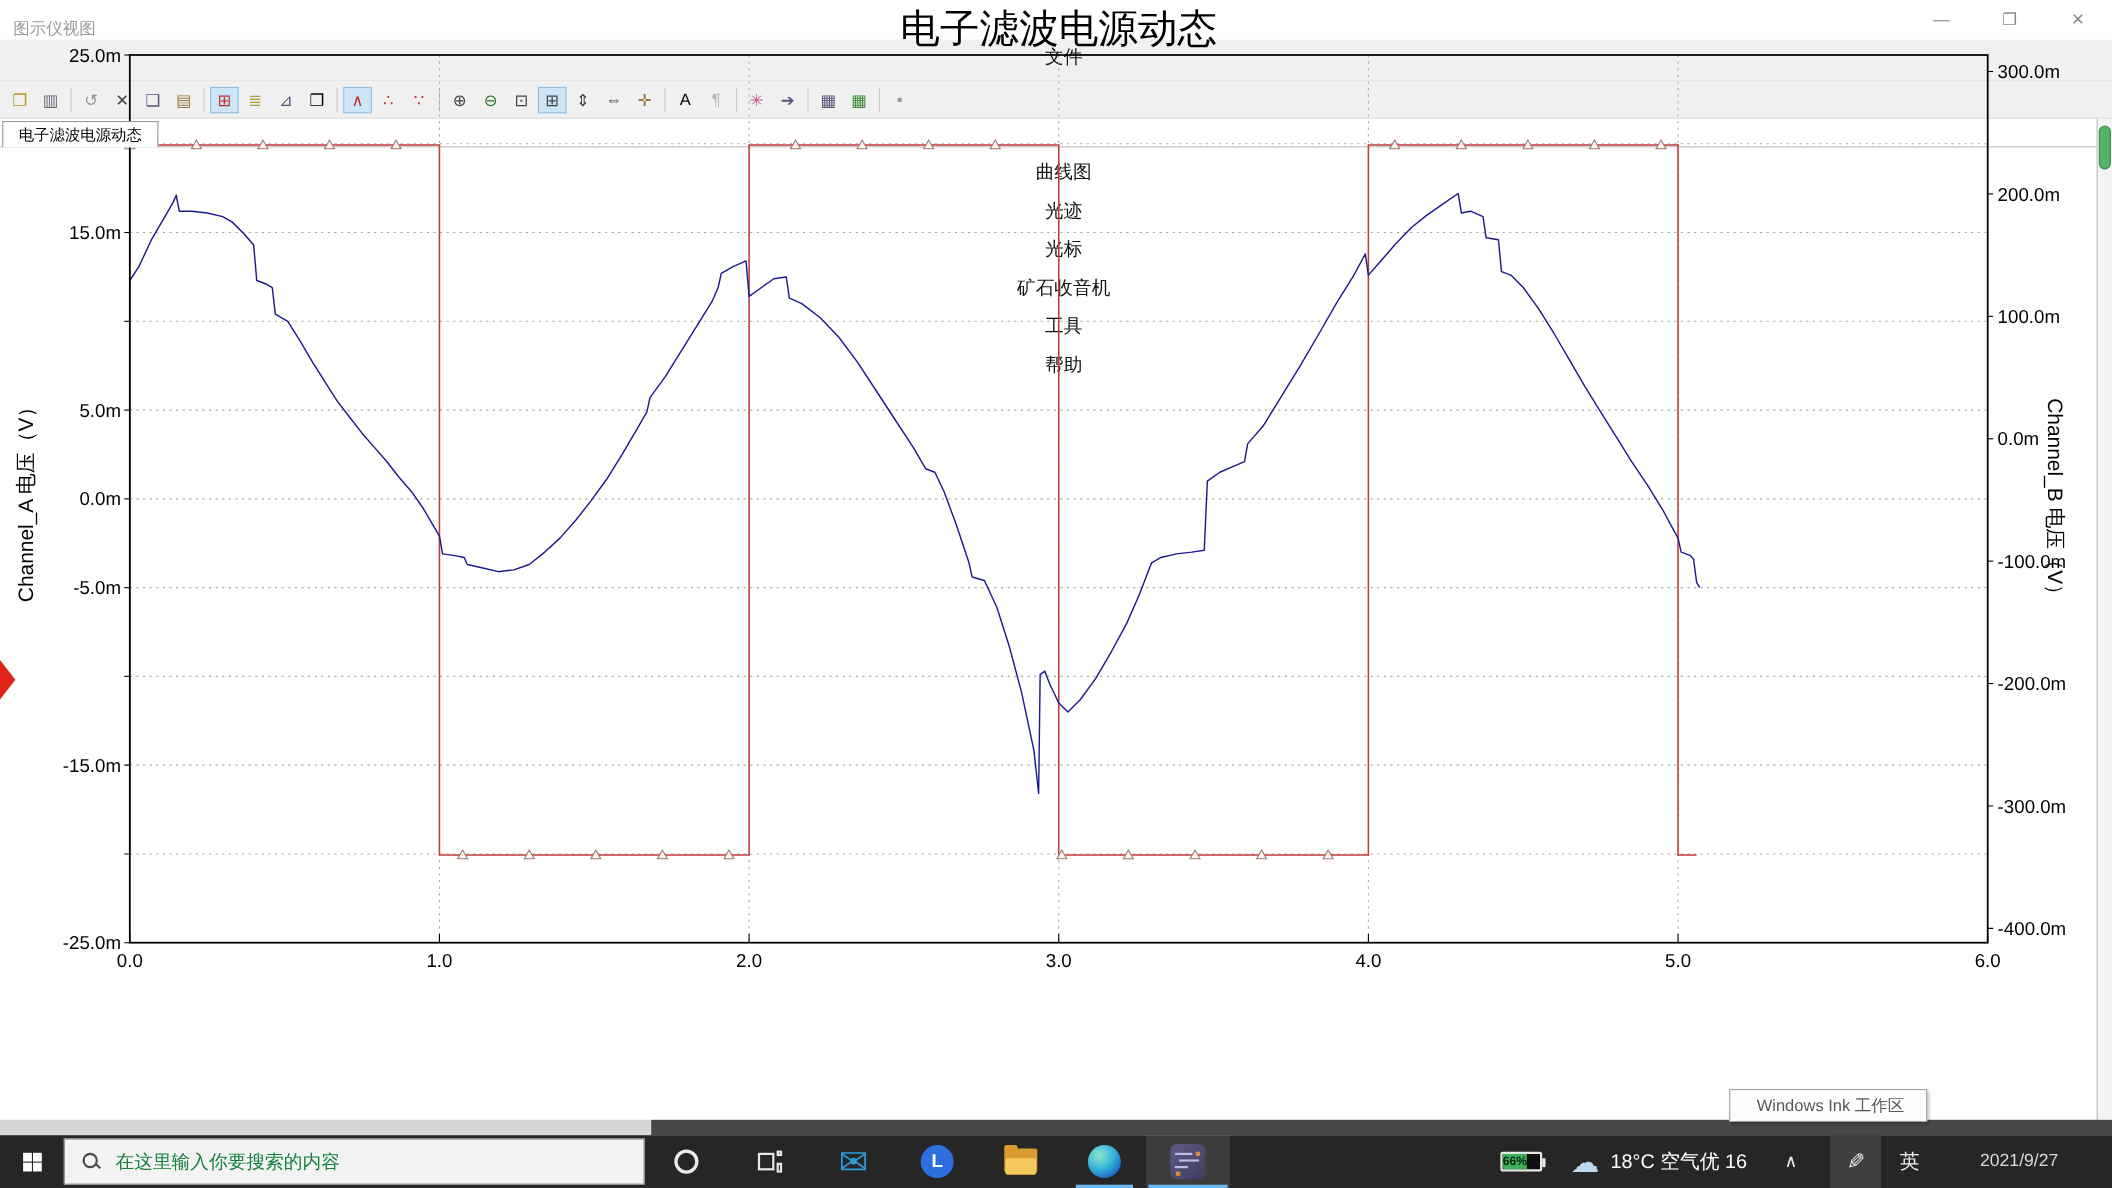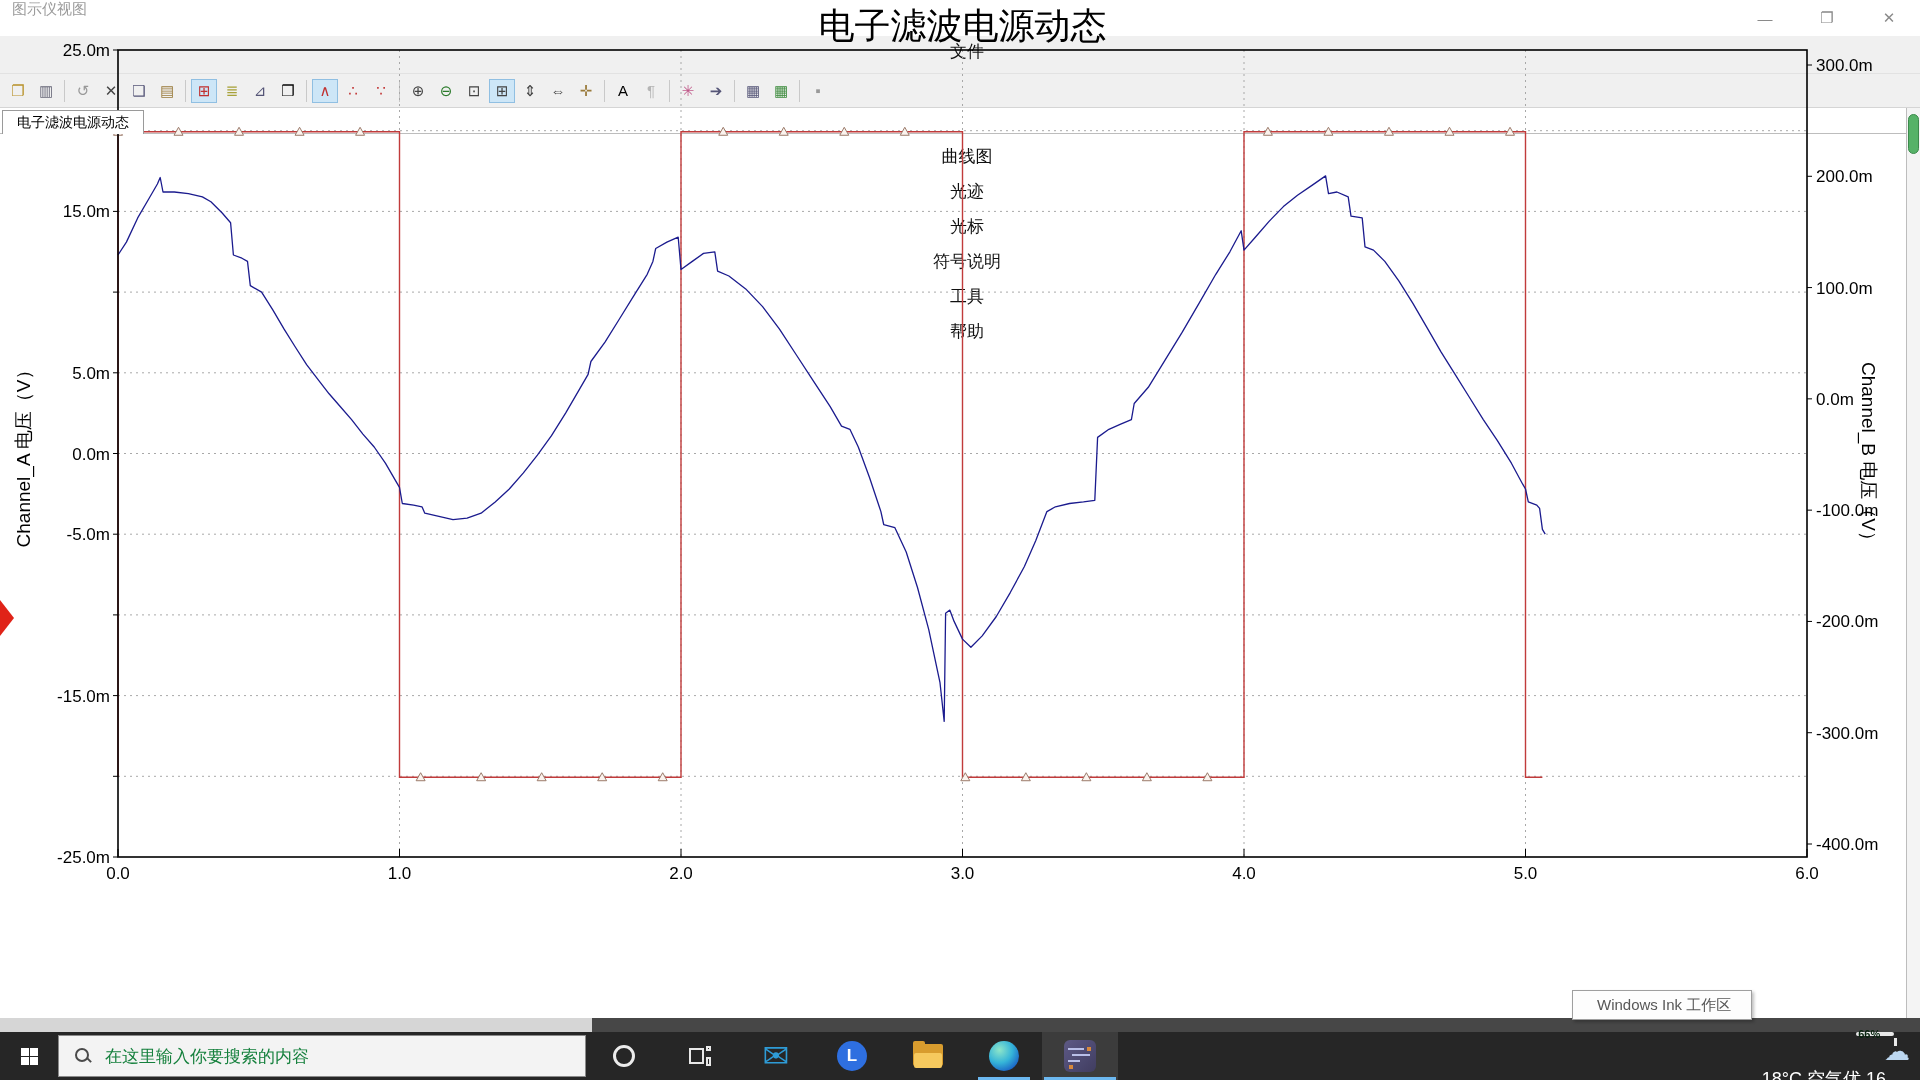--- a/index.html
+++ b/index.html
@@ -2,21 +2,21 @@
 <html><head>
 <meta charset="utf-8">
 <style>
   * { margin:0; padding:0; box-sizing:border-box; }
   html,body { width:1920px; height:1080px; overflow:hidden; background:#fff;
               font-family:"Liberation Sans", sans-serif; }
   .screen { position:relative; width:1920px; height:1080px; background:#fff; }
 
   
   .titlebar { position:absolute; left:0; top:0; width:1920px; height:36px;
-              background:#ffffff; display:flex; align-items:flex-start; }
+              background:#ffffff; display:flex; align-items:flex-end; }
   .title-text { color:#9b9b9b; font-size:15px; padding-left:12px; flex:1; }
   .win-btns { display:flex; height:36px; }
   .win-btn { width:62px; height:36px; display:flex; align-items:center; justify-content:center;
              color:#8a8a8a; font-size:15px; }
   .menubar { position:absolute; left:0; top:36px; width:1920px; height:38px;
              background:#f0f0f0; display:flex; align-items:center; padding-left:14px; gap:4px;
              border-bottom:1px solid #e2e2e2;flex-direction:column; }
   .menu-item { font-size:17px; color:#111; padding:4px 10px; }
   .toolbar { position:absolute; left:0; top:74px; width:1920px; height:34px;
              background:#f0f0f0; display:flex; align-items:center; padding-left:4px;
@@ -91,21 +91,21 @@
                background:radial-gradient(circle at 35% 30%, #8ee6c9, #35b4d8 45%, #1b66c6 78%, #123a8f); }
   .msim { position:relative; width:32px; height:32px; border-radius:6px;
           background:linear-gradient(135deg,#5d5985,#403d60); overflow:hidden; }
   .msim i { position:absolute; height:2px; background:#b9bfe8; }
   .msim i:nth-child(1){ left:4px; top:8px; width:16px; }
   .msim i:nth-child(2){ left:8px; top:14px; width:18px; }
   .msim i:nth-child(3){ left:4px; top:20px; width:12px; }
   .msim b { position:absolute; width:4px; height:4px; background:#d8893c; }
   .msim b:nth-child(4){ right:5px; top:7px; }
   .msim b:nth-child(5){ left:5px; top:25px; }
-  .tray { margin-left:auto; display:flex; align-items:flex-end; height:48px;flex-direction:column; }
+  .tray { margin-left:auto; display:flex; align-items:center; height:48px; }
   .battery { position:relative; width:38px; height:18px; border:2px solid #e9e9e9; border-radius:2px;
              background:#101010; margin-right:26px; }
   .battery::after { content:""; position:absolute; right:-5px; top:4px; width:3px; height:8px; background:#e9e9e9; }
   .battery .fill { position:absolute; left:0; top:0; height:100%; width:66%; background:#3fae5a;
                    display:flex; align-items:center; justify-content:center; }
   .battery .pct { font-size:11px; font-weight:bold; color:#06230e; }
   .cloud { font-size:26px; color:#bdd8f1; margin-right:10px; }
   .weather-text { font-size:18px; color:#fff; margin-right:34px; white-space:nowrap; }
   .chevron { font-size:16px; color:#ececec; margin-right:30px; }
   .pen-slot { width:46px; height:48px; background:#3f3f3f; display:flex; align-items:center;
@@ -137,21 +137,21 @@
     </div>
   </div>
 
   <div class="menubar" id="menubar">
       <div class="menu-item">文件</div>
       <div class="menu-item">编辑</div>
       <div class="menu-item">视图</div>
       <div class="menu-item">曲线图</div>
       <div class="menu-item">光迹</div>
       <div class="menu-item">光标</div>
-      <div class="menu-item">符号说明</div>
+      <div class="menu-item">矿石收音机</div>
       <div class="menu-item">工具</div>
       <div class="menu-item">帮助</div>
     </div>
 
   <div class="toolbar" id="toolbar">
       <div class="tb-icon" style="color: rgb(184, 146, 42);">❐</div>
       <div class="tb-icon" style="color: rgb(102, 102, 119);">▥</div>
       <div class="tb-sep"></div>
       <div class="tb-icon" style="color: rgb(153, 153, 153);">↺</div>
       <div class="tb-icon" style="color: rgb(68, 68, 68);">✕</div>

